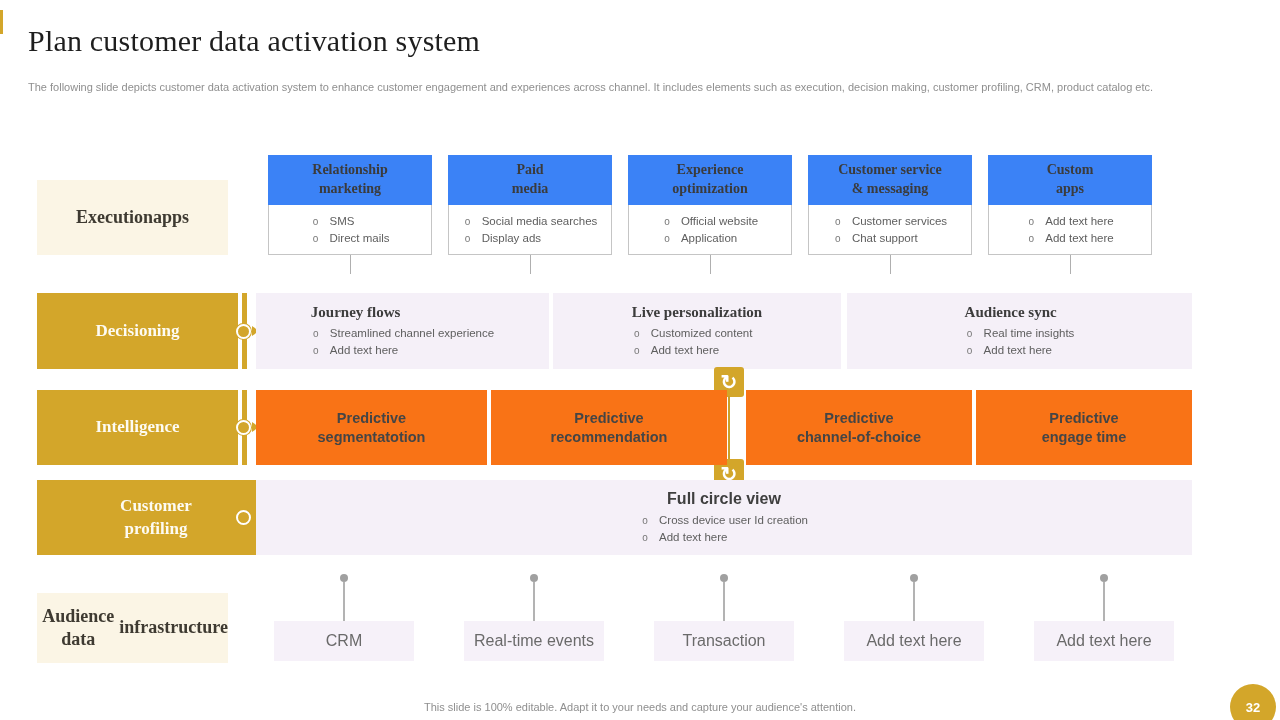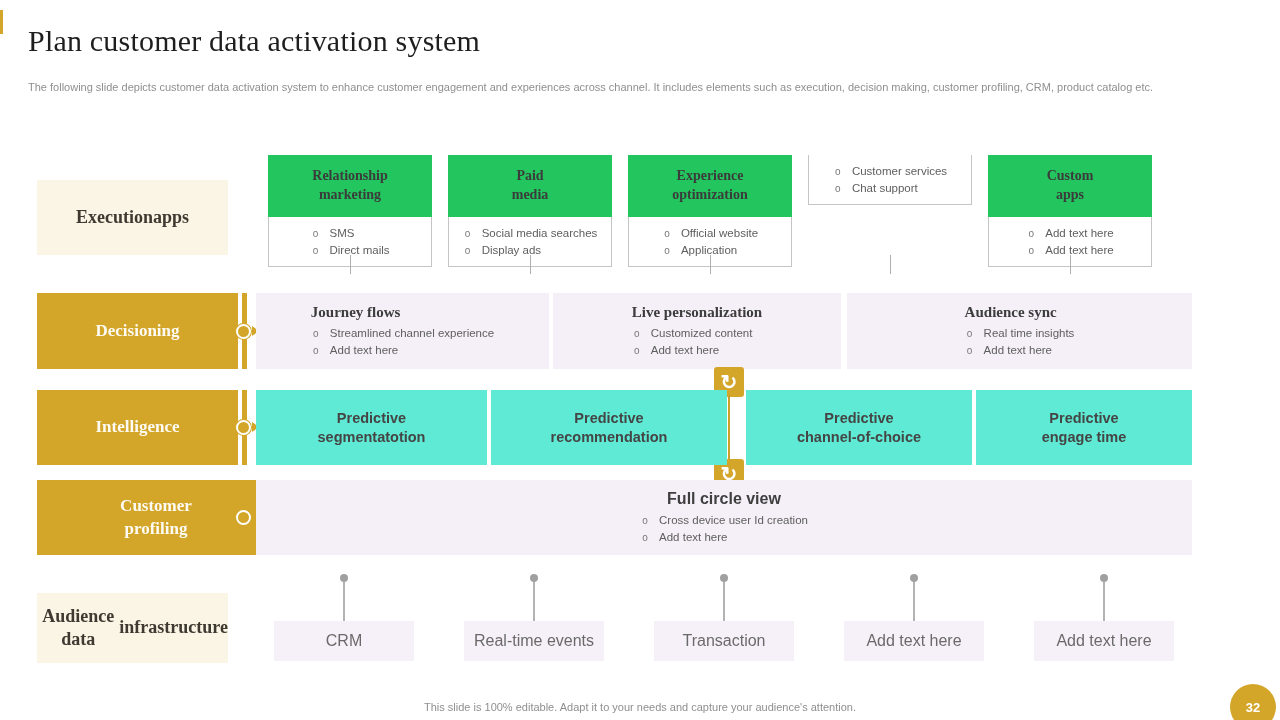--- a/index.html
+++ b/index.html
@@ -26,38 +26,38 @@
                 display:flex; flex-direction:column; align-items:center; justify-content:center;
                 text-align:center; }
   .stripe { width:5px; background:#d3a62a; }
   .mcircle { width:11px; height:11px; border-radius:50%; background:#d3a62a;
              border:2px solid #ffffff; box-shadow:0 0 0 1px #d3a62a; display:block; }
   .mtri { width:0; height:0; border-top:5px solid transparent; border-bottom:5px solid transparent;
           border-left:7px solid #d3a62a; display:block; }
 
   
   .tbox { width:164px; }
-  .tbox-hd { height:62px; background:#22c55e; display:flex; flex-direction:column;
+  .tbox-hd { height:50px; background:#3b82f6; display:flex; flex-direction:column;
              align-items:center; justify-content:center; text-align:center;
              font-family:"Liberation Serif", serif; font-weight:bold; font-size:14px;
              color:#3b3b3b; line-height:1.35; }
   .tbox-bd { height:49px; background:#ffffff; border:1px solid #c5c5c5; border-top:none;
              display:flex; align-items:center; justify-content:center; }
   .stub { width:1px; background:#afafaf; }
 
   
   .panel { background:#f5f0f8; display:flex; align-items:center; justify-content:center; }
   .panel-inner { text-align:left; }
   .panel-hd { font-family:"Liberation Serif", serif; font-weight:bold; font-size:15px;
               color:#3c3c3c; margin-bottom:4px; }
   .bitem { display:flex; align-items:baseline; font-size:11.5px; color:#5e5e5e; line-height:16px; }
   .bmark { color:#787878; font-size:10px; width:10px; flex:none; margin-right:9px; text-align:center; }
 
   
-  .icell { background:#5eead4; display:flex; flex-direction:column; align-items:center;
+  .icell { background:#f97316; display:flex; flex-direction:column; align-items:center;
            justify-content:center; text-align:center; font-weight:bold; font-size:14.5px;
            color:#454545; line-height:19px; }
 
   
   .pp-hd { font-weight:bold; font-size:16px; color:#3f3f3f; text-align:center; margin-bottom:4px; }
   .pp-list { display:table; margin:0 auto; }
 
   
   .sync { width:30px; height:30px; background:#d3a62a; border-radius:3px;
           display:flex; align-items:center; justify-content:center;
@@ -141,20 +141,24 @@
           </div>
         <div class="bitem">
             <span class="bmark">o</span>
             <span>Application</span>
           </div>
       </div>
     </div>
   </div>
 
   <div class="abs tbox" style="left:808px;top:155px;">
+    <div class="tbox-hd">
+      <span>Customer service</span>
+        <span>&amp; messaging</span>
+    </div>
     <div class="tbox-bd">
       <div class="panel-inner">
         <div class="bitem">
             <span class="bmark">o</span>
             <span>Customer services</span>
           </div>
         <div class="bitem">
             <span class="bmark">o</span>
             <span>Chat support</span>
           </div>

